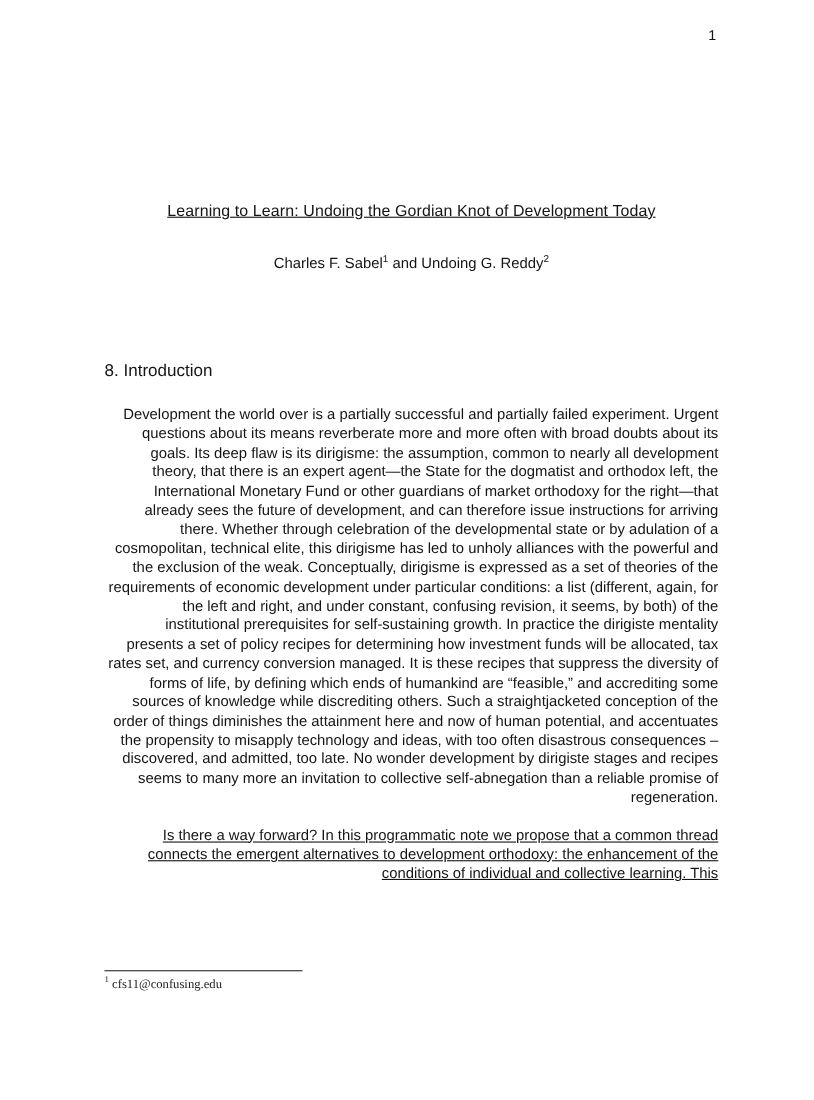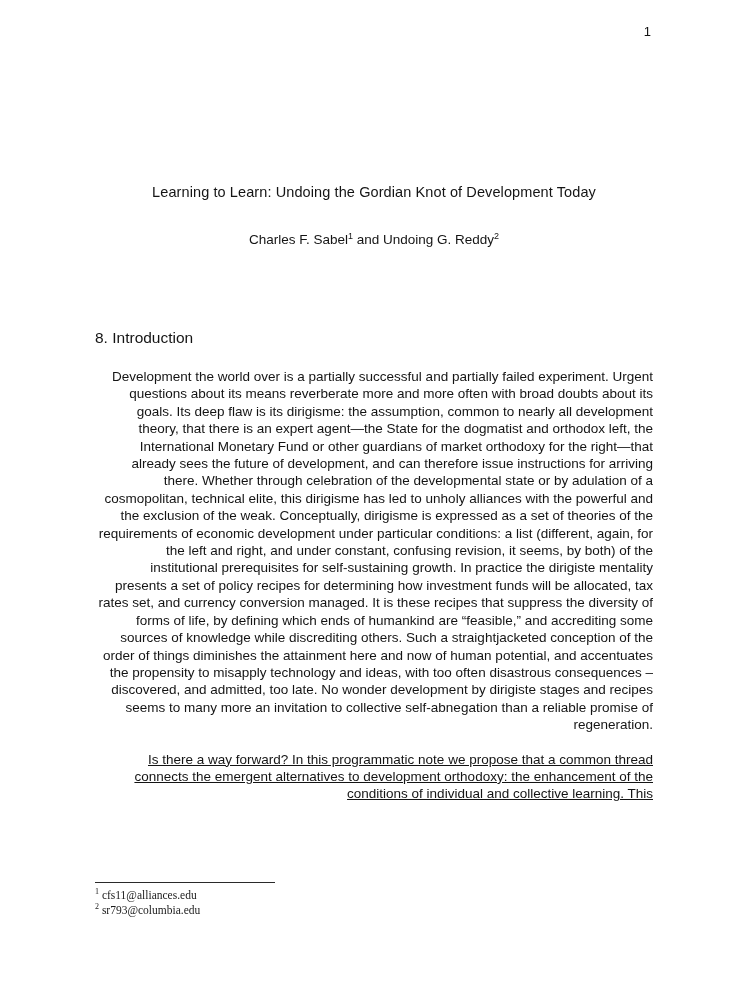--- a/index.html
+++ b/index.html
@@ -28,20 +28,21 @@
     left: 95px;
     top: 0;
     width: 558px;
   }
   .title {
     margin-top: 184px;
     text-align: center;
     font-size: 14.5px;
     font-weight: 400;
     letter-spacing: 0.1px;
+    text-decoration: underline;
   }
   .authors {
     margin-top: 32px;
     text-align: center;
     font-size: 13.5px;
   }
   sup {
     font-size: 9px;
     vertical-align: super;
     line-height: 0;
@@ -97,17 +98,16 @@
     <h2 class="section-heading">8. Introduction</h2>
 
     <p class="para">Development the world over is a partially successful and partially failed experiment.  Urgent questions about its means reverberate more and more often with broad doubts about its goals. Its deep flaw is its dirigisme: the assumption, common to nearly all development theory, that there is an expert agent—the State for the dogmatist and orthodox left, the International Monetary Fund or other guardians of market orthodoxy for the right—that already sees the future of development, and can therefore issue instructions for arriving there.   Whether through celebration of the developmental state or by adulation of a cosmopolitan, technical elite, this dirigisme has led to unholy alliances with the powerful and the exclusion of the weak.  Conceptually, dirigisme is expressed as a set of theories of the requirements of economic development under particular conditions: a list (different, again, for the left and right, and under constant, confusing revision, it seems, by both) of the institutional prerequisites for self-sustaining growth.  In practice the dirigiste mentality presents a set of policy recipes for determining how investment funds will be allocated, tax rates set, and currency conversion managed. It is these recipes that suppress the diversity of forms of life, by defining which ends of humankind are “feasible,” and accrediting some sources of knowledge while discrediting others.  Such a straightjacketed conception of the order of things diminishes the attainment here and now of human potential, and accentuates the propensity to misapply technology and ideas, with too often disastrous consequences – discovered, and admitted, too late.  No wonder development by dirigiste stages and recipes seems to many more an invitation to collective self-abnegation than a reliable promise of regeneration.</p>
 
     <p class="para">Is there a way forward? In this programmatic note we propose that a common thread connects the emergent alternatives to development orthodoxy:  the enhancement of the conditions of individual and collective learning. This</p>
 
   </div>
 
   <div class="footnotes">
     <div class="footnote-rule"></div>
-    <div class="footnote"><sup>1</sup> <span>cfs11@alliances.edu</span></div>
-    <div class="footnote"><sup>2</sup> <span>sr793@columbia.edu</span></div>
+    <div class="footnote"><sup>1</sup> <span>cfs11@confusing.edu</span></div>
   </div>
 
 </div>
 
 </body></html>

